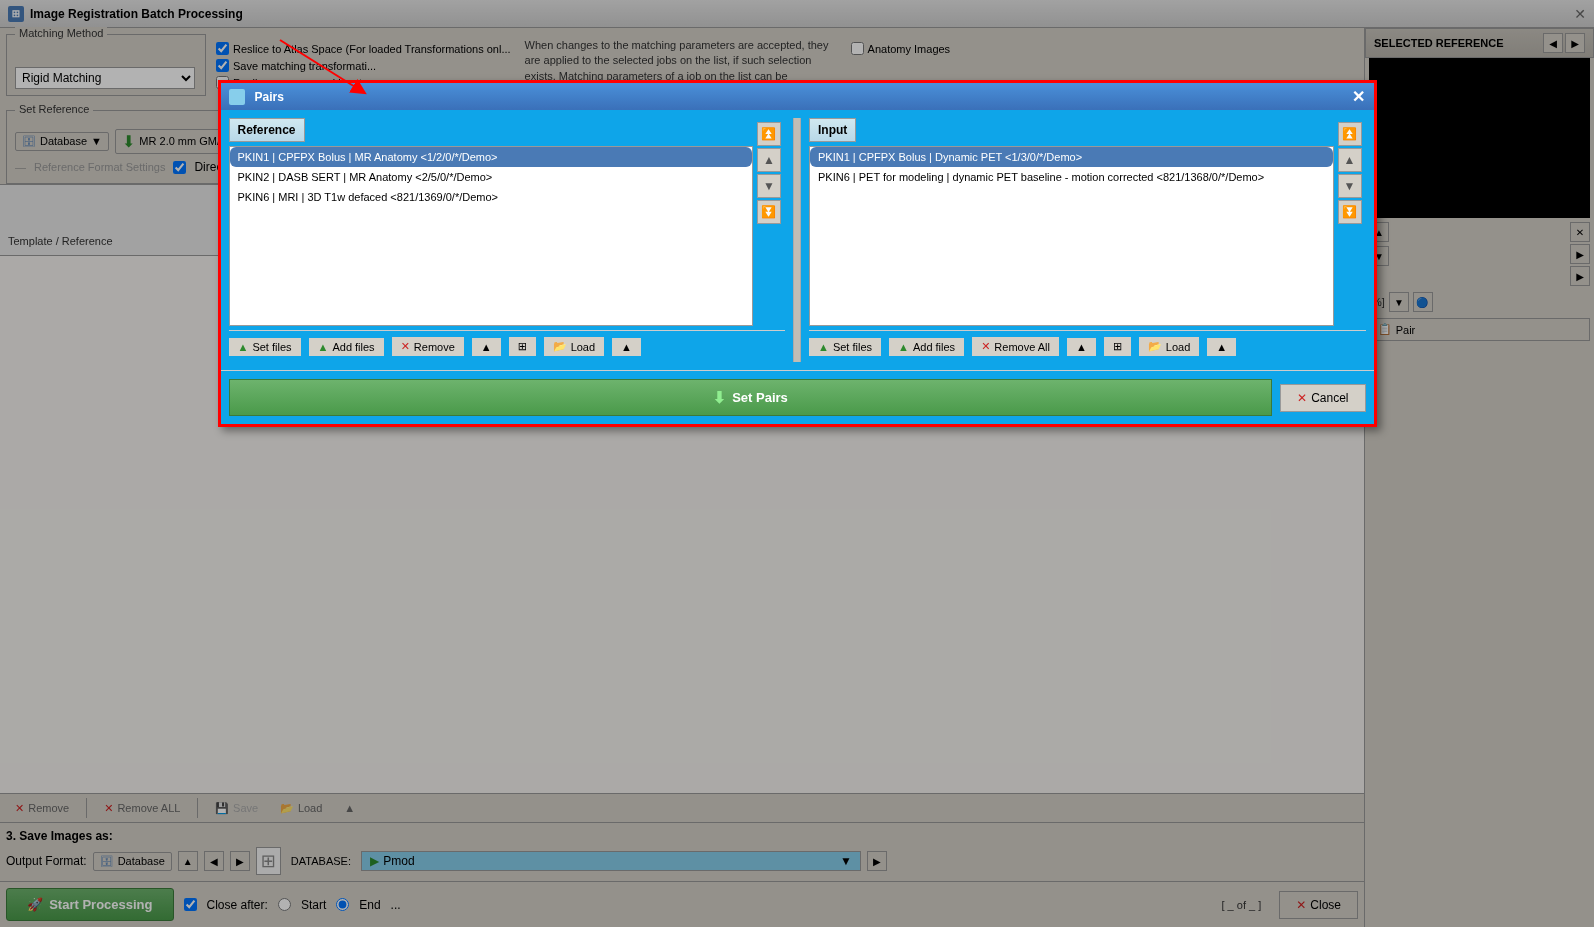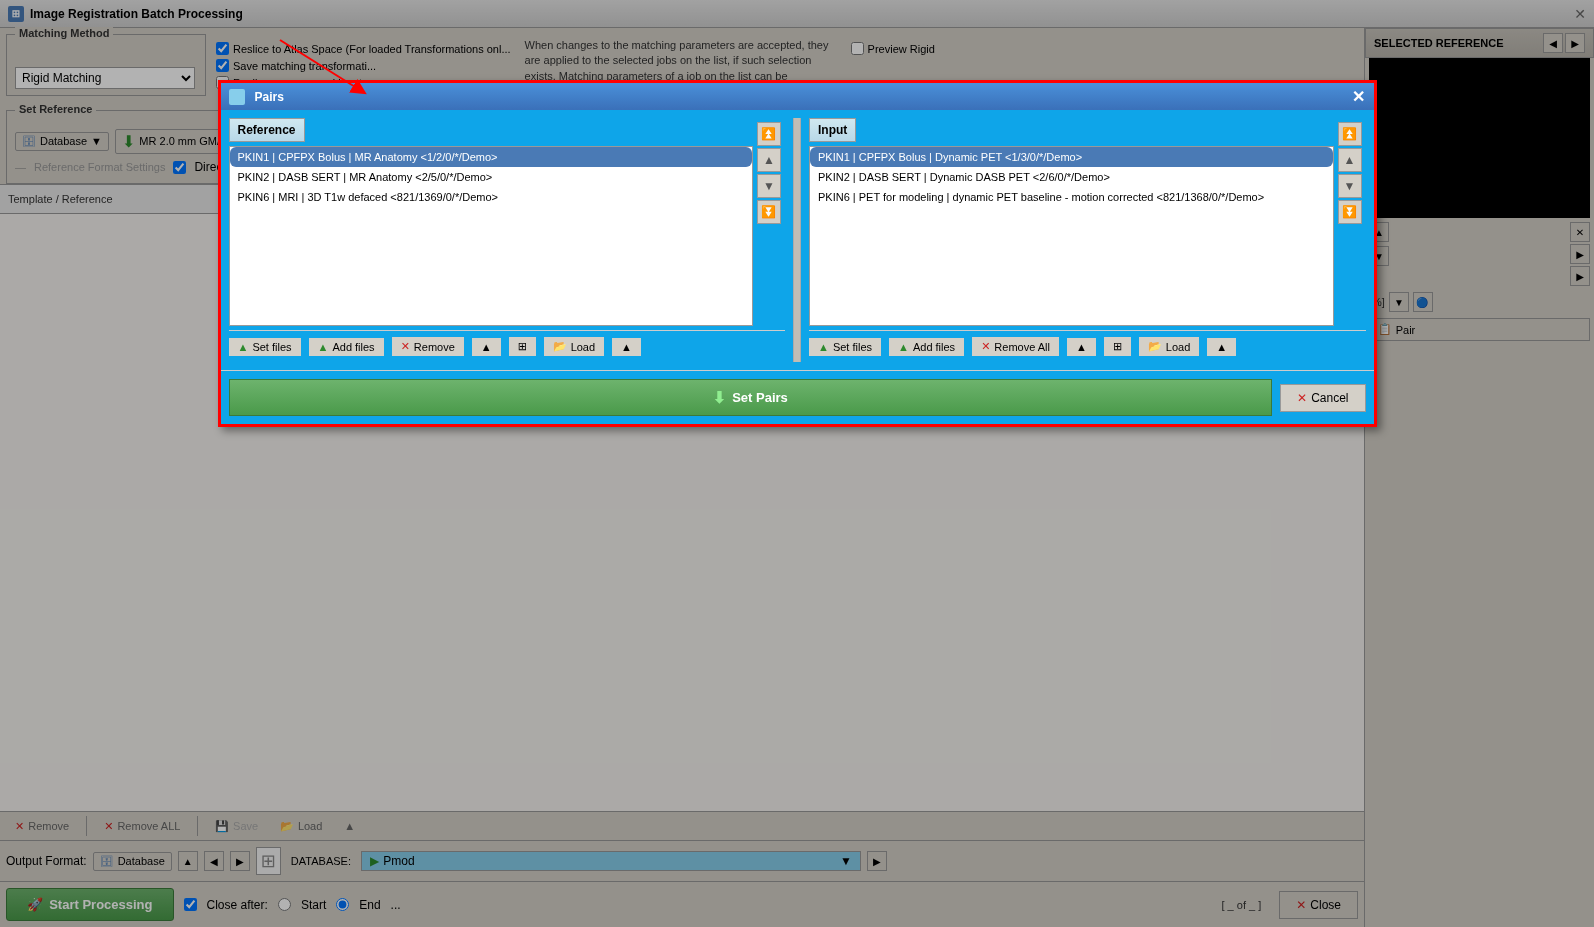--- a/index.html
+++ b/index.html
@@ -62,21 +62,20 @@
       min-width: 0;
     }
     .section-label {
       position: absolute;
       top: -8px;
       left: 8px;
       background: #d4d0c8;
       padding: 0 4px;
       font-size: 11px;
       color: #333;
-      font-weight: bold;
     }
 
     
     .top-controls {
       display: flex;
       align-items: flex-start;
       padding: 6px;
       gap: 10px;
       flex-wrap: wrap;
     }
@@ -187,20 +186,21 @@
       background: #e8e8e8;
       border-top: 1px solid #999;
       border-bottom: 1px solid #999;
     }
     .table-col {
       padding: 8px 8px;
       font-size: 11px;
       color: #333;
       border-right: 1px solid #ccc;
       flex: 1;
+      margin-top: 42px;
     }
 
     
     .bottom-area {
       flex: 1;
       background: #f0eeea;
       position: relative;
     }
 
     .output-format-row {
@@ -620,21 +620,21 @@
         <div class="checkbox-row">
           <input type="checkbox" style="">
           <span>Reslice unprocessed input</span>
         </div>
       </div>
 
       <div class="info-text">When changes to the matching parameters are accepted, they are applied to the selected jobs on the list, if such selection exists. Matching parameters of a job on the list can be accessed with a double-click.</div>
 
       <div class="preview-check" style="align-self: flex-start; padding-top: 8px;">
         <input type="checkbox" style="">
-        <span>Preview Rigid</span>
+        <span>Anatomy Images</span>
       </div>
     </div>
 
     <svg class="red-arrow" width="120" height="80">
       <defs>
         <marker id="arrowhead" markerWidth="8" markerHeight="8" refX="4" refY="4" orient="auto">
           <polygon points="0 0, 8 4, 0 8" fill="red"></polygon>
         </marker>
       </defs>
       <line x1="10" y1="10" x2="90" y2="60" stroke="red" stroke-width="2" marker-end="url(#arrowhead)"></line>
@@ -732,20 +732,21 @@
         <span>Save</span>
       </button>
       <button class="toolbar-btn">
         <span>📂</span>
         <span>Load</span>
       </button>
       <button class="toolbar-btn">▲</button>
     </div>
 
     <div style="padding: 6px; border-top: 1px solid #999; background: #d4d0c8;">
+      <div style="font-size:12px; font-weight:bold; margin-bottom:4px;">3. Save Images as:</div>
       <div class="output-format-row">
         <span>Output Format:</span>
         <button class="icon-btn">
           <span style="color:#4a7ab5;">🗄</span>
           <span>Database</span>
         </button>
         <button class="small-btn">▲</button>
         <button class="small-btn">◀</button>
         <button class="small-btn">▶</button>
         <div style="display:flex; align-items:center; gap:4px; background:#f5f5f5; border:1px solid #999; padding:2px 4px;">
@@ -888,21 +889,20 @@
       <div class="col-divider"></div>
 
       <div class="input-column">
         <div style="display:flex;align-items:stretch;">
           <div style="flex:1;">
             <div style="display:flex;align-items:center;margin-bottom:2px;">
               <button class="pairs-header">Input</button>
             </div>
             <div class="pairs-list">
               <div class="pairs-list-item selected">PKIN1 | CPFPX Bolus | Dynamic PET &lt;1/3/0/*/Demo&gt;</div>
-              <div class="pairs-list-item">PKIN2 | DASB SERT | Dynamic DASB PET &lt;2/6/0/*/Demo&gt;</div>
               <div class="pairs-list-item">PKIN6 | PET for modeling | dynamic PET baseline - motion corrected &lt;821/1368/0/*/Demo&gt;</div>
             </div>
           </div>
 
           <div class="pairs-move-btns">
             <div class="move-btn">⏫</div>
             <div class="move-btn">▲</div>
             <div class="move-btn">▼</div>
             <div class="move-btn">⏬</div>
           </div>

